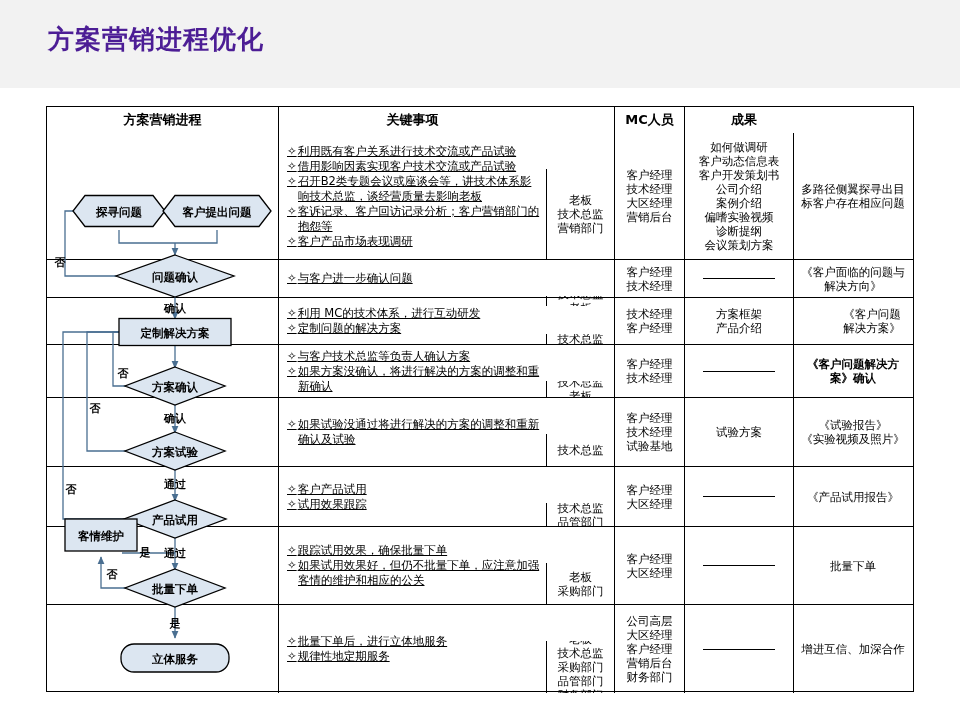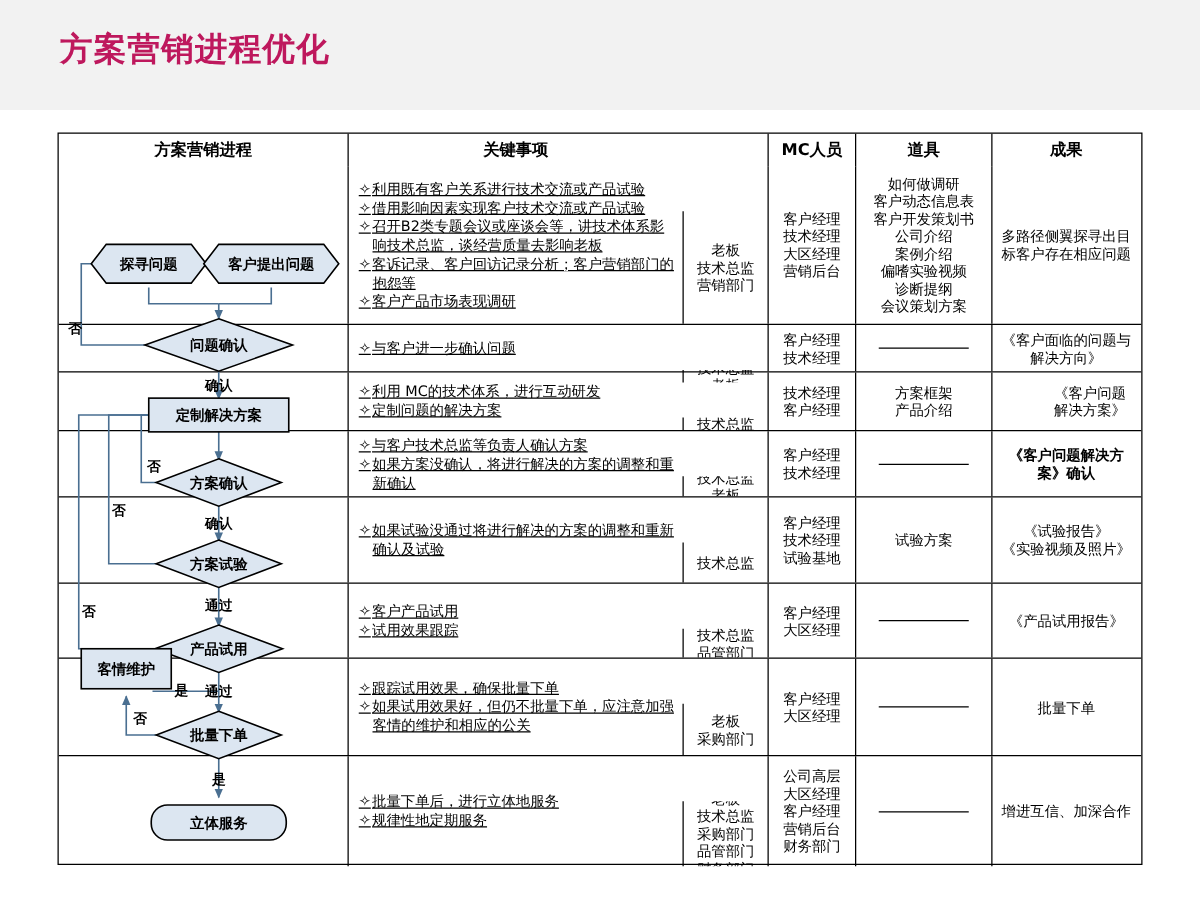--- a/index.html
+++ b/index.html
@@ -12,21 +12,21 @@
     position:relative;
   }
   
   #header-band{
     position:absolute;left:0;top:0;width:960px;height:88px;
     background:#f2f2f2;
   }
   #page-title{
     position:absolute;left:48px;top:22px;
     font-size:26px;font-weight:600;letter-spacing:1px;
-    color:#be185d;white-space:nowrap;
+    color:#4c1d95;white-space:nowrap;
   }
   
   #process-table{
     position:absolute;left:46px;top:106px;
     width:868px;height:586px;
     border:1.5px solid #000;
     box-sizing:border-box;
   }
   .trow{display:flex;box-sizing:border-box;}
   .trow + .trow{border-top:1.5px solid #000;}
@@ -86,21 +86,20 @@
   <div id="page-title">方案营销进程优化</div>
 </div>
 
 <div id="process-table" style="position: absolute;">
 
   <div class="trow" id="header-row">
     <div class="tcell c-flow">方案营销进程</div>
     <div class="tcell c-items">关键事项</div>
     <div class="tcell c-cust">客户人员</div>
     <div class="tcell c-mc">MC人员</div>
-    <div class="tcell c-tool">道具</div>
     <div class="tcell c-res">成果</div>
   </div>
 
   <div id="table-body">
       <div class="trow" style="height: 126px;">
         <div class="tcell c-flow" style="border-left: none; position: static;"></div>
         <div class="tcell c-items items">
           <span class="bullet-line">利用既有客户关系进行技术交流或产品试验</span>
           <span class="bullet-line">借用影响因素实现客户技术交流或产品试验</span>
           <span class="bullet-line">召开B2类专题会议或座谈会等，讲技术体系影响技术总监，谈经营质量去影响老板</span>

